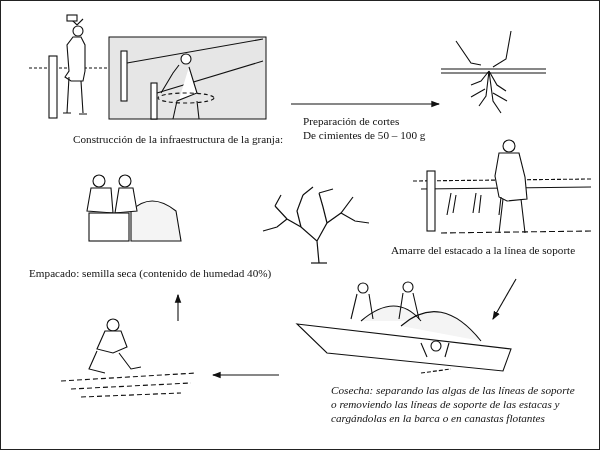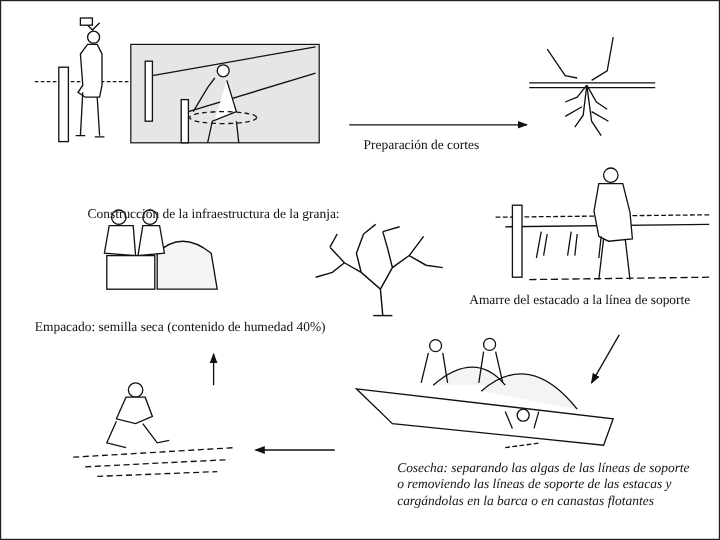--- a/index.html
+++ b/index.html
@@ -98,26 +98,27 @@
     </g>
 
     <g stroke="#111" stroke-width="1.1" fill="none">
       <line x1="290" y1="103" x2="438" y2="103" marker-end="url(#ah)"></line>
       <line x1="515" y1="278" x2="492" y2="318" marker-end="url(#ah)"></line>
       <line x1="278" y1="374" x2="212" y2="374" marker-end="url(#ah)"></line>
       <line x1="177" y1="320" x2="177" y2="294" marker-end="url(#ah)"></line>
     </g>
   </svg>
 
-  <div class="label" style="left:72px; top:131px;margin-top:40px;">
+  <div class="label" style="left:72px; top:131px;">
     <span>Construcción de la infraestructura de la granja:</span>
   </div>
 
   <div class="label" style="left:302px; top:66px;margin-top:47px;">
     <span>Preparación de cortes</span>
+    <span>De cimientes de 50 – 100 g</span>
   </div>
 
   <div class="label" style="left:390px; top:242px;">
     <span>Amarre del estacado a la línea de soporte</span>
   </div>
 
   <div class="label" style="left:330px; top:382px;font-style:italic;">
     <span>Cosecha: separando las algas de las líneas de soporte</span>
     <span>o removiendo las líneas de soporte de las estacas y</span>
     <span>cargándolas en la barca o en canastas flotantes</span>

